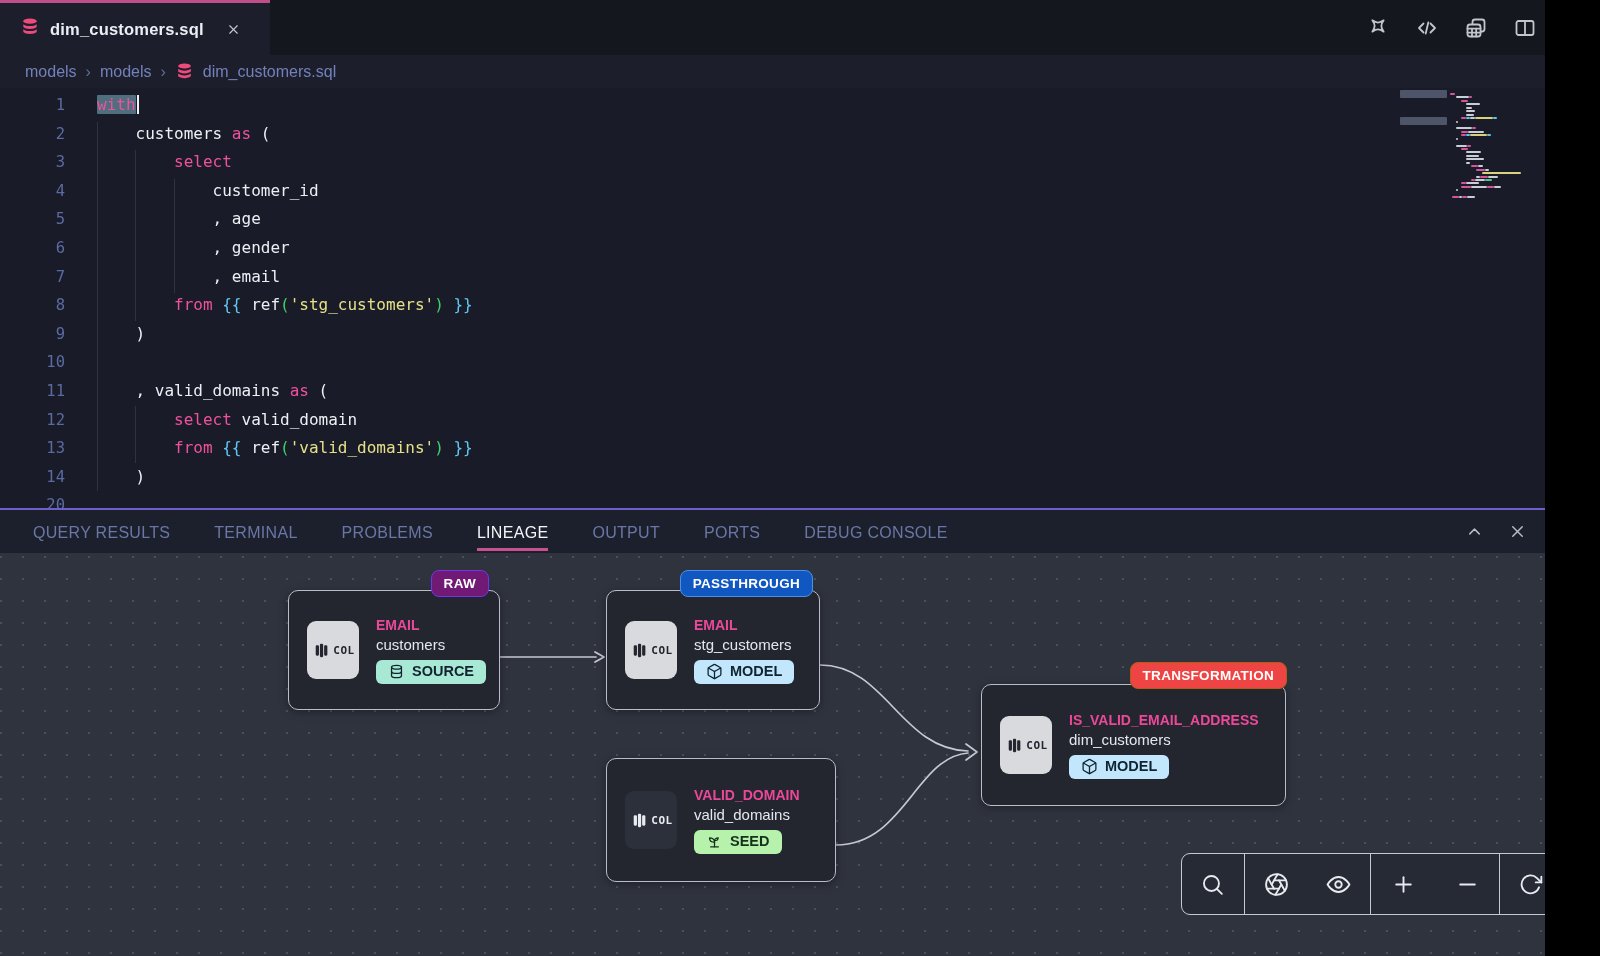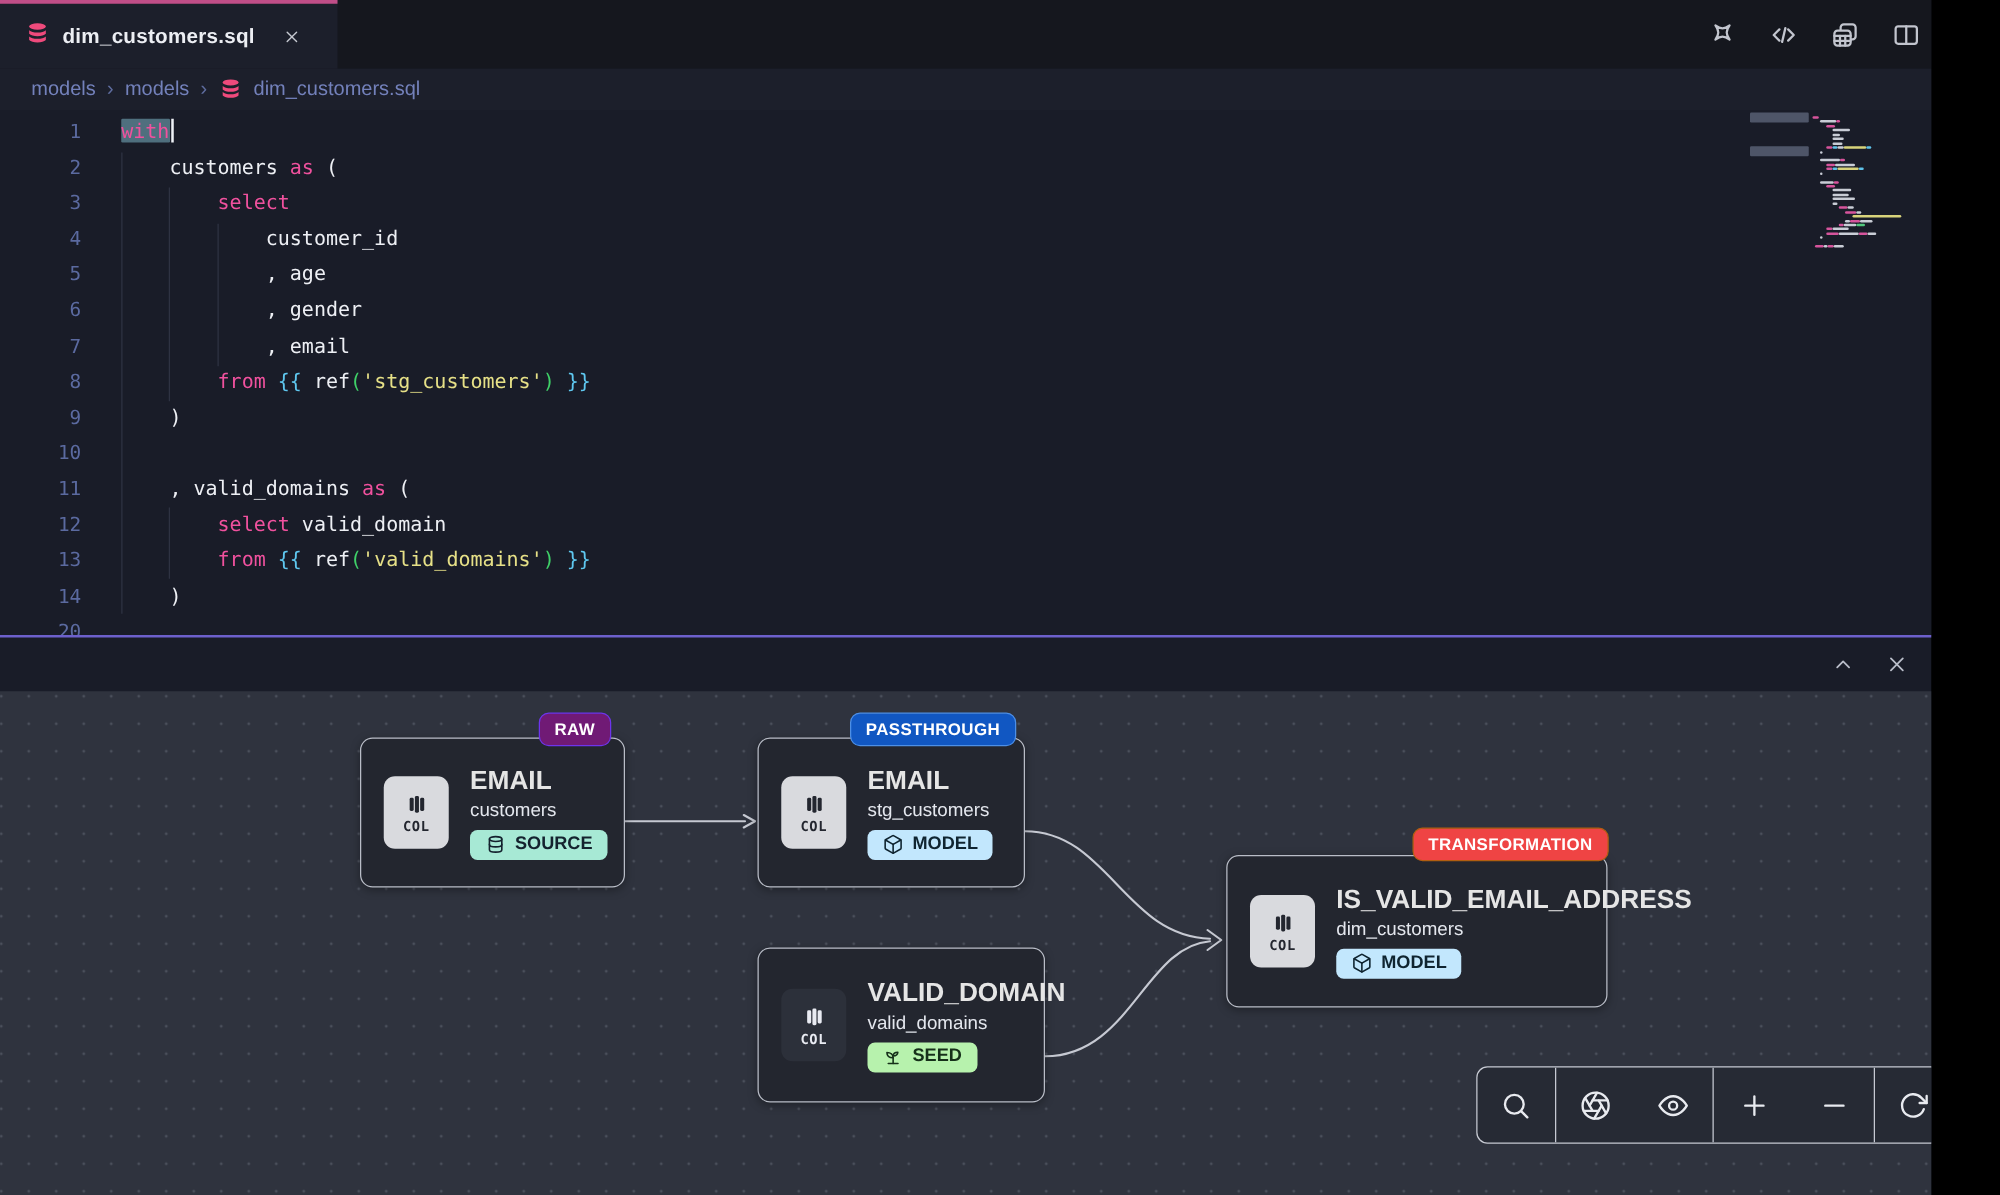--- a/index.html
+++ b/index.html
@@ -62,28 +62,28 @@
   
   .canvas{position:absolute;left:0;top:553px;width:1600px;height:403px;background:var(--canvas-bg);
           background-image:radial-gradient(circle,#4b505c 1.1px,transparent 1.3px);
           background-size:22px 22px;background-position:12px 15px}
   .edges{position:absolute;left:0;top:0;width:1600px;height:403px}
   .edges path,.edges polyline{stroke:var(--edge);stroke-width:1.7;fill:none;stroke-linecap:round;stroke-linejoin:round}
 
   .node{position:absolute;background:#23262f;border:1.5px solid var(--node-border);border-radius:10px;
         box-shadow:0 2px 8px rgba(0,0,0,.35);cursor:pointer}
   .node-inner{display:flex;align-items:center;gap:17px;padding:14px 18px;height:100%}
-  .colbox{width:52px;height:58px;border-radius:9px;display:flex;flex-direction:column;align-items:center;
+  .colbox{width:52px;height:58px;border-radius:9px;display:flex;align-items:center;
           justify-content:center;gap:1px;flex:none}
   .colbox.light{background:#d9dade;color:#23262f}
   .colbox.dark{background:#2c303a;color:#e9ebf2}
   .colbox svg{width:21px;height:21px}
   .col-label{font-size:11px;font-weight:700;letter-spacing:.5px;font-family:"DejaVu Sans Mono",monospace}
   .node-right{display:flex;flex-direction:column;gap:3px;min-width:0}
-  .node-title{font-size:21px;font-weight:700;color:#e5e5e5;white-space:nowrap}
+  .node-title{font-size:14px;font-weight:700;color:#ec4899;white-space:nowrap}
   .node-sub{font-size:15px;color:#e4e7ee;white-space:nowrap}
   .type-badge{display:inline-flex;align-items:center;gap:7px;border-radius:6px;padding:3px 12px 4px;
               font-size:14.5px;font-weight:600;width:fit-content;margin-top:4px}
   .type-badge svg{width:17px;height:17px}
   .tag{position:absolute;padding:5px 12px;border-radius:8px;color:#fff;font-size:13.5px;font-weight:700;
        letter-spacing:.3px;white-space:nowrap;border:1.5px solid transparent}
 
   .lin-toolbar{position:absolute;left:1181px;top:300px;width:381px;height:62px;display:flex;
                border:1.5px solid var(--edge);border-radius:9px;background:#262a34;overflow:hidden}
   .lt-cell{display:flex;align-items:center;justify-content:space-around;border-left:1.5px solid var(--edge)}
@@ -229,20 +229,29 @@
         <div class="mm-row"><span class="mm-seg" style="width: 6.5px; background: transparent;"></span><span class="mm-seg" style="width: 2.6px; background: rgb(201, 205, 214);"></span></div>
         <div class="mm-row"></div>
         <div class="mm-row"><span class="mm-seg" style="width: 2.6px; background: transparent;"></span><span class="mm-seg" style="width: 7.8px; background: rgb(214, 84, 156);"></span><span class="mm-seg" style="width: 2.6px; background: rgb(201, 205, 214);"></span><span class="mm-seg" style="width: 5.2px; background: rgb(214, 84, 156);"></span><span class="mm-seg" style="width: 7.8px; background: rgb(201, 205, 214);"></span></div>
       </div>
     <div class="ov-bar"></div>
     <div class="ov-line"></div>
     <div class="ov-orange"></div>
   </div>
 
   <div class="panel-divider"></div>
+  <div class="panel-tabs" id="panel-tabs">
+      <div class="ptab">QUERY RESULTS</div>
+      <div class="ptab">TERMINAL</div>
+      <div class="ptab">PROBLEMS</div>
+      <div class="ptab active">LINEAGE</div>
+      <div class="ptab">OUTPUT</div>
+      <div class="ptab">PORTS</div>
+      <div class="ptab">DEBUG CONSOLE</div>
+    </div>
   <div class="panel-actions" id="panel-actions">
       <span>
         <span style="display:flex">
           <svg viewBox="0 0 24 24" fill="none" stroke="currentColor" stroke-width="1.8" stroke-linecap="round" stroke-linejoin="round">
             <polyline points="6 15 12 9 18 15"></polyline>
           </svg>
         </span>
       </span>
       <span>
         <span style="display:flex">

